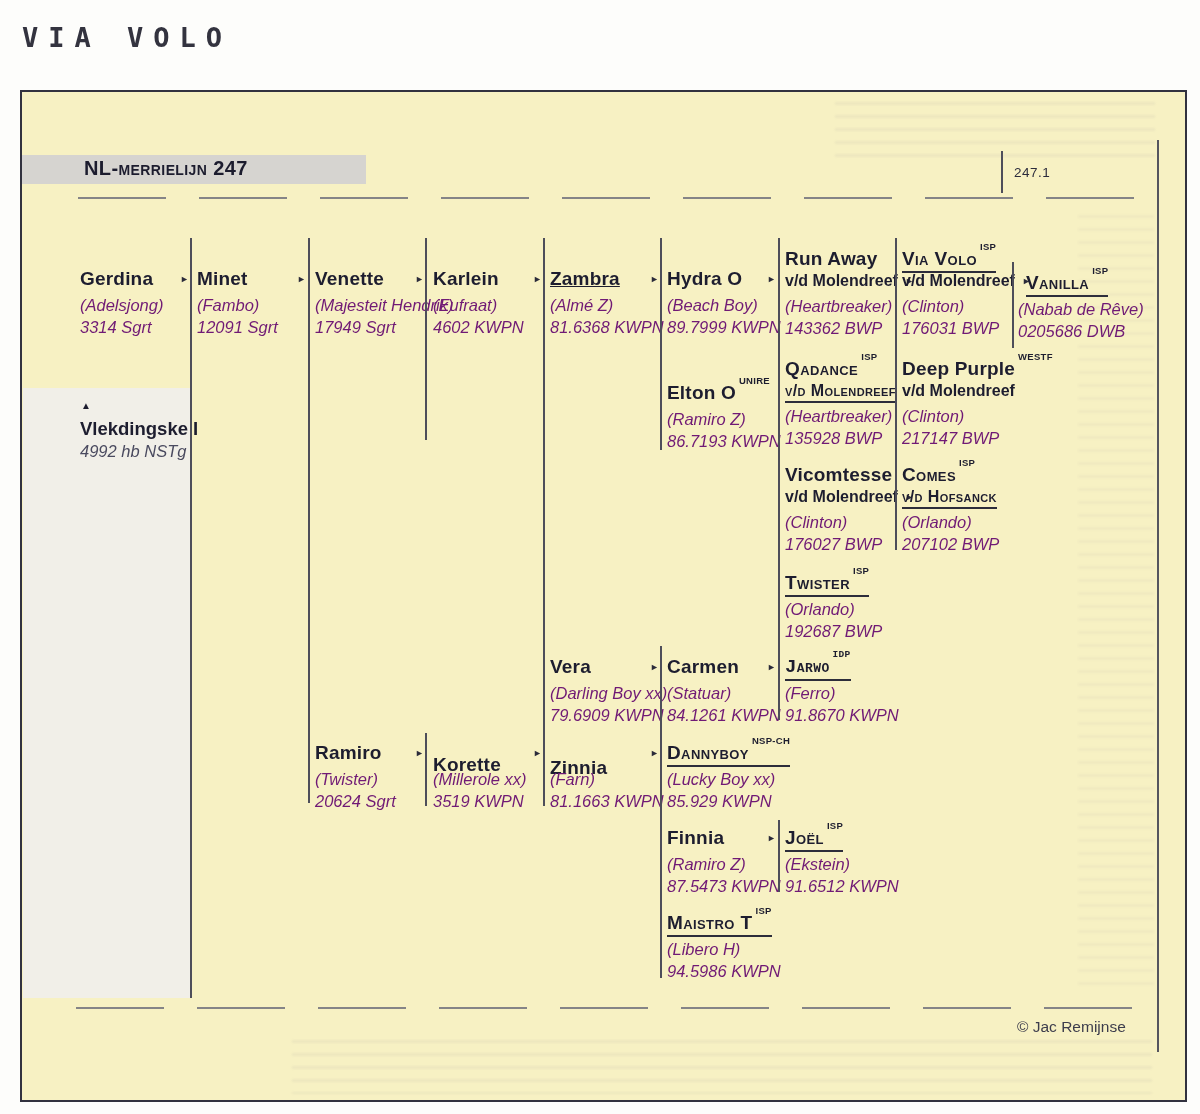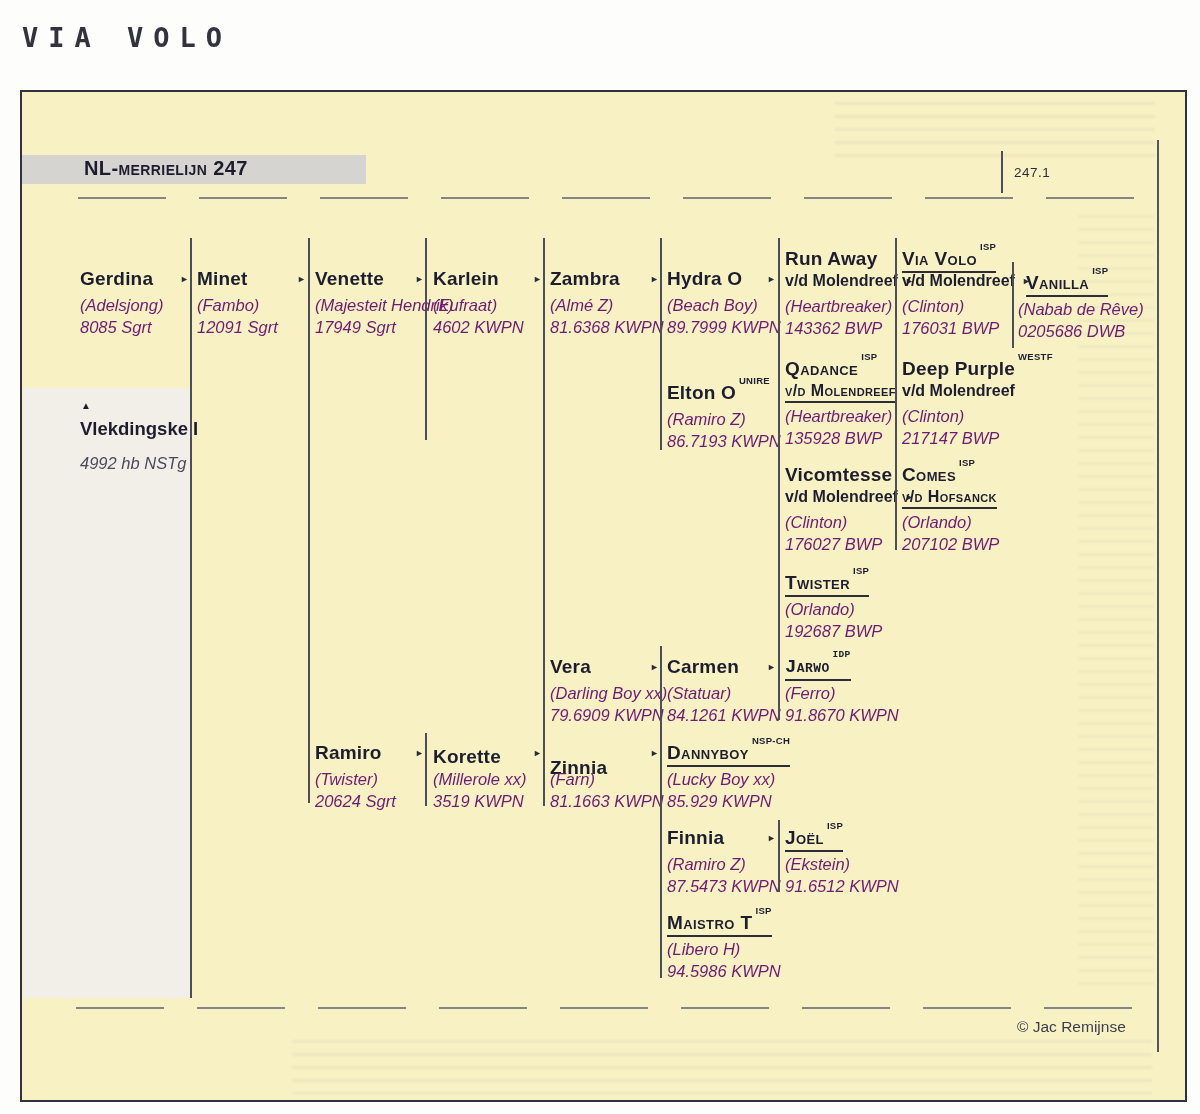--- a/index.html
+++ b/index.html
@@ -56,21 +56,21 @@
   .line2 { font-weight:bold; font-size:16px; color:#1d1d2f; }
   .sc-text { font-variant:small-caps; letter-spacing:.4px; }
   .uline { display:inline-block; border-bottom:2px solid #2d2d3a; padding-bottom:1px; }
   sup.reg { font-size:9.5px; font-weight:bold; position:relative; top:-8px; margin-left:3px; letter-spacing:.3px; color:#1d1d2f; }
   .sire, .num { font-style:italic; font-size:16.5px; color:#701a75; font-weight:400; }
   .arrow-name { position:absolute; left:100px; top:6px; font-size:9px; color:#2b2b3a; }
   .arrow-inline { font-size:9px; color:#2b2b3a; margin-left:7px; position:relative; top:-2px; }
 
   .origin-marker { position:absolute; left:81px; top:400px; font-size:10px; color:#1c1c2e; }
   .origin-name { position:absolute; left:80px; top:418px; font-size:18.5px; font-weight:bold; color:#1d1d2f; white-space:nowrap; }
-  .origin-number { position:absolute; left:80px; top:454px; font-style:italic; font-size:16.5px; color:#4a4a5f; white-space:nowrap; }
+  .origin-number { position:absolute; left:80px; top:442px; font-style:italic; font-size:16.5px; color:#4a4a5f; white-space:nowrap; }
 
   .foot-note { position:absolute; left:80px; top:1017px; font-size:15.5px; color:#3d3d4c; white-space:nowrap; }
   .foot-credit { position:absolute; left:1017px; top:1018px; font-size:15.5px; color:#3d3d4c; white-space:nowrap; }
 
   .bleed {
     position:absolute; opacity:.5; filter:blur(1.1px);
     background:repeating-linear-gradient(180deg, rgba(118,116,134,.16) 0 3px, transparent 3px 13px);
   }
 </style>
 </head>
@@ -90,21 +90,21 @@
 
   <div class="dashes" style="left:78px; top:197px; width:1064px;"></div>
   <div class="dashes" style="left:76px; top:1007px; width:1069px;"></div>
   <div class="right-rule"></div>
 
   <div id="pedigree-layer">
       <div class="cell" style="left: 80px; top: 268px;">
         <span class="arrow-name">►</span>
         <div class="l line1" style="top: 0px;"><span><span>Gerdina</span></span></div>
         <div class="l sire" style="top: 28px;">(Adelsjong)</div>
-        <div class="l num" style="top: 50px;">8085 Sgrt</div>
+        <div class="l num" style="top: 50px;">3314 Sgrt</div>
       </div>
       <div class="cell" style="left: 197px; top: 268px;">
         <span class="arrow-name">►</span>
         <div class="l line1" style="top: 0px;"><span><span>Minet</span></span></div>
         <div class="l sire" style="top: 28px;">(Fambo)</div>
         <div class="l num" style="top: 50px;">12091 Sgrt</div>
       </div>
       <div class="cell" style="left: 315px; top: 268px;">
         <span class="arrow-name">►</span>
         <div class="l line1" style="top: 0px;"><span><span>Venette</span></span></div>
@@ -112,21 +112,21 @@
         <div class="l num" style="top: 50px;">17949 Sgrt</div>
       </div>
       <div class="cell" style="left: 433px; top: 268px;">
         <span class="arrow-name">►</span>
         <div class="l line1" style="top: 0px;"><span><span>Karlein</span></span></div>
         <div class="l sire" style="top: 28px;">(Eufraat)</div>
         <div class="l num" style="top: 50px;">4602 KWPN</div>
       </div>
       <div class="cell" style="left: 550px; top: 268px;">
         <span class="arrow-name">►</span>
-        <div class="l line1" style="top: 0px;"><span><span>Zambra</span></span></div>
+        <div class="l line1" style="top: 0px; text-decoration: underline;"><span><span>Zambra</span></span></div>
         <div class="l sire" style="top: 28px;">(Almé Z)</div>
         <div class="l num" style="top: 50px;">81.6368 KWPN</div>
       </div>
       <div class="cell" style="left: 667px; top: 268px;">
         <span class="arrow-name">►</span>
         <div class="l line1" style="top: 0px;"><span><span>Hydra O</span></span></div>
         <div class="l sire" style="top: 28px;">(Beach Boy)</div>
         <div class="l num" style="top: 50px;">89.7999 KWPN</div>
       </div>
       <div class="cell" style="left: 785px; top: 248px;">
@@ -198,21 +198,21 @@
         <div class="l num" style="top: 50px;">91.8670 KWPN</div>
       </div>
       <div class="cell" style="left: 315px; top: 742px;">
         <span class="arrow-name">►</span>
         <div class="l line1" style="top: 0px;"><span><span>Ramiro</span></span></div>
         <div class="l sire" style="top: 28px;">(Twister)</div>
         <div class="l num" style="top: 50px;">20624 Sgrt</div>
       </div>
       <div class="cell" style="left: 433px; top: 742px;">
         <span class="arrow-name">►</span>
-        <div class="l line1" style="top: 4px;"><span><span>Korette</span></span></div>
+        <div class="l line1" style="top: 12px;"><span><span>Korette</span></span></div>
         <div class="l sire" style="top: 28px;">(Millerole xx)</div>
         <div class="l num" style="top: 50px;">3519 KWPN</div>
       </div>
       <div class="cell" style="left: 550px; top: 742px;">
         <span class="arrow-name">►</span>
         <div class="l line1" style="top: 15px;"><span><span>Zinnia</span></span></div>
         <div class="l sire" style="top: 28px;">(Farn)</div>
         <div class="l num" style="top: 50px;">81.1663 KWPN</div>
       </div>
       <div class="cell" style="left: 667px; top: 742px;">

